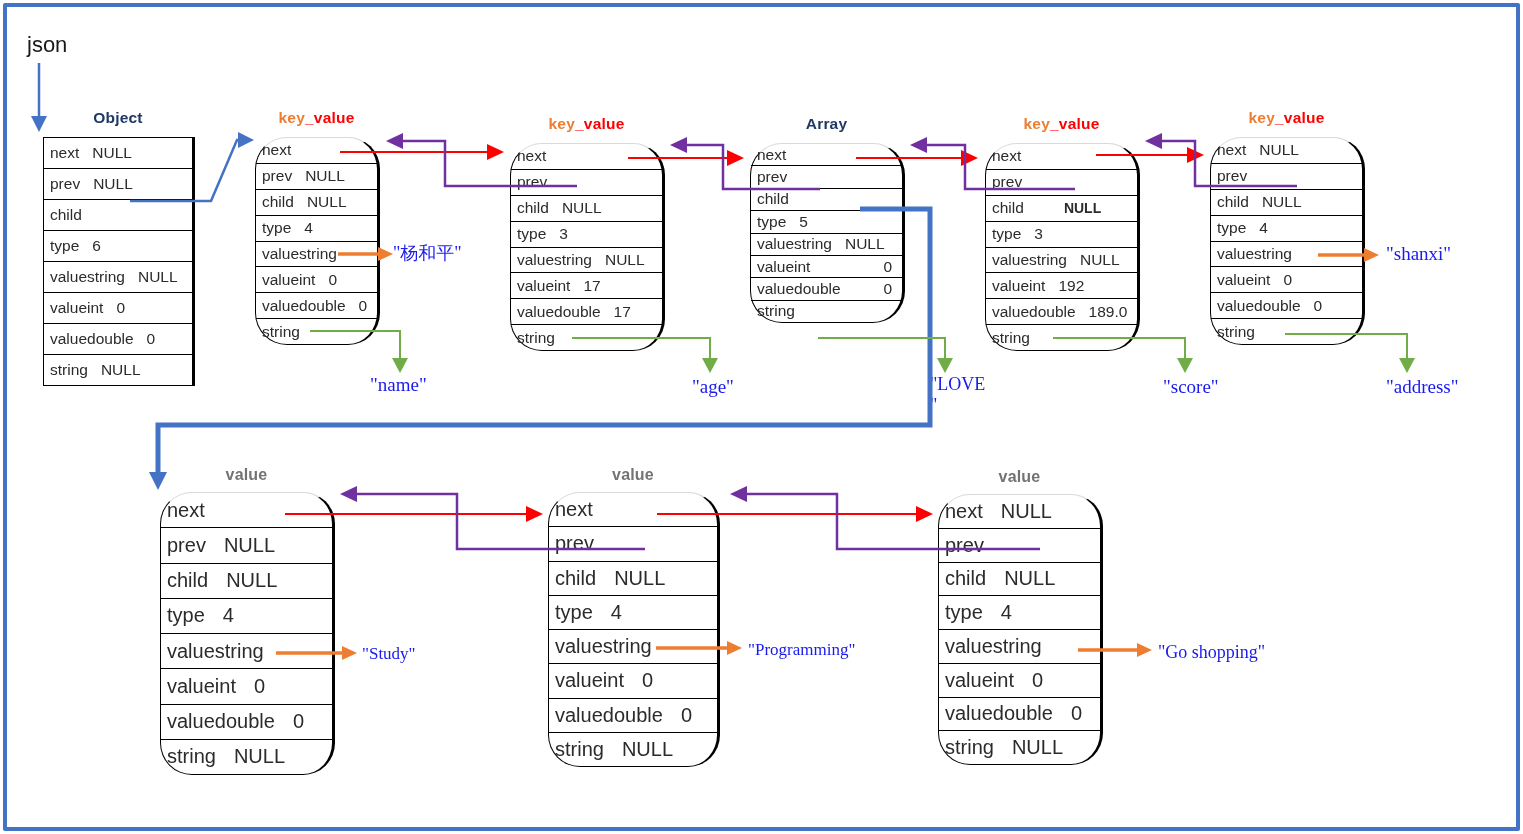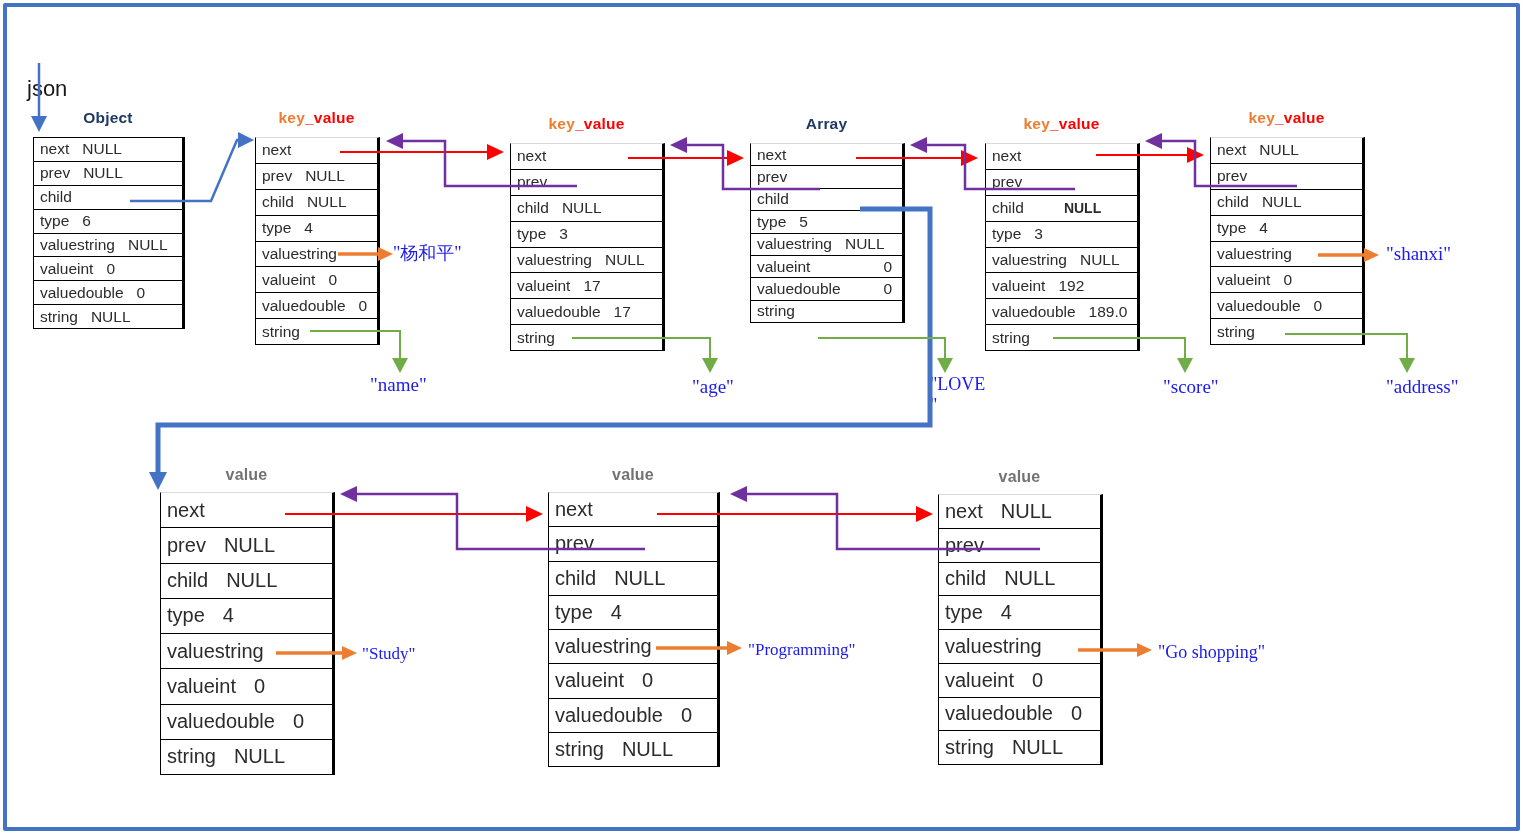--- a/index.html
+++ b/index.html
@@ -1,23 +1,23 @@
 <!DOCTYPE html>
 <html><head>
 <meta charset="utf-8">
 <style>
   html,body{margin:0;padding:0;background:#fff;}
   .stage{position:relative;width:1523px;height:834px;background:#fff;overflow:hidden;
          font-family:"Liberation Sans",sans-serif;}
   .frame{position:absolute;inset:3px;border:4px solid #4472C4;border-radius:2px;}
-  .json-label{position:absolute;left:27px;top:32px;font-size:22px;color:#1a1a1a;margin-top:44px;}
+  .json-label{position:absolute;left:27px;top:32px;font-size:22px;color:#1a1a1a;}
   
   .node{position:absolute;background:#fff;border:1.6px solid #000;border-right-width:3px;
         display:flex;flex-direction:column;box-sizing:border-box;}
-  .node.graytop{border-top-color:#d9d9d9;}
+  .node.graytop{border-top-color:#d9d9d9;border-radius:32px;}
   .row{flex:1;display:flex;align-items:center;padding-left:6px;overflow:hidden;white-space:nowrap;}
   .row + .row{border-top:1.6px solid #000;}
   .top .row{font-size:15.5px;color:#2b2b2b;}
   .big .row{font-size:20px;color:#2b2b2b;}
   .fv{margin-left:13px;}
   .big .fv{margin-left:18px;}
   .fv.vright{margin-left:auto;margin-right:10px;}
   .fv.vmid{margin-left:40px;font-weight:600;font-size:14px;}
   .title{position:absolute;left:0;right:0;top:-29px;text-align:center;font-weight:bold;
          font-size:15.5px;letter-spacing:.2px;}
@@ -32,21 +32,21 @@
   svg.overlay{position:absolute;left:0;top:0;z-index:6;pointer-events:none;}
 </style>
 </head>
 <body>
 
 <div class="stage">
   <div class="frame"></div>
 
   <div class="json-label">json</div>
 
-  <div class="node top navy" style="left:33px;top:137px;width:152px;height:192px">
+  <div class="node top navy" style="left:43px;top:137px;width:152px;height:249px">
     <div class="title"><span class="tm">Object</span><span class="ta"></span></div>
     <div class="row">
         <span class="fl">next</span>
         <span class="fv">NULL</span>
       </div>
     <div class="row">
         <span class="fl">prev</span>
         <span class="fv">NULL</span>
       </div>
     <div class="row">

